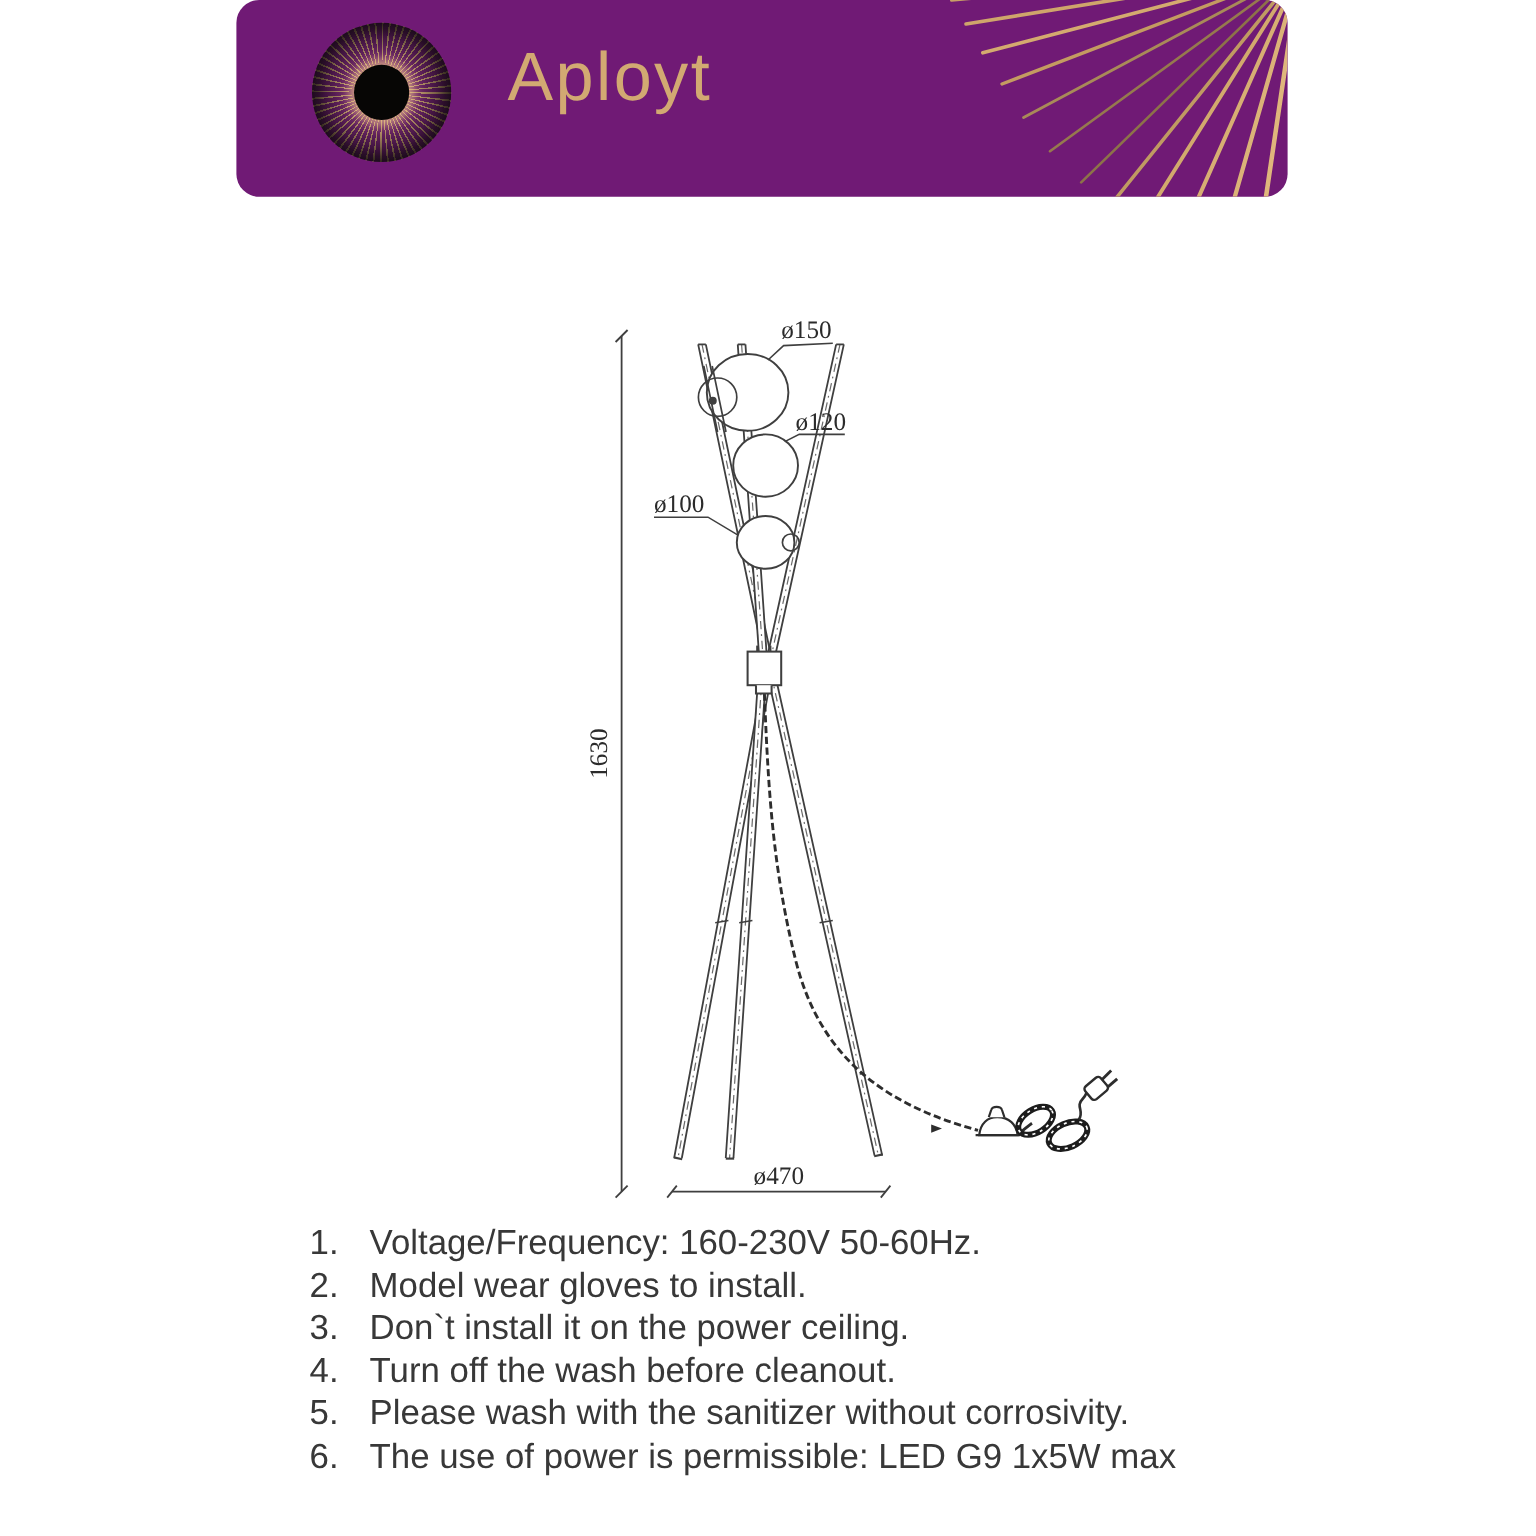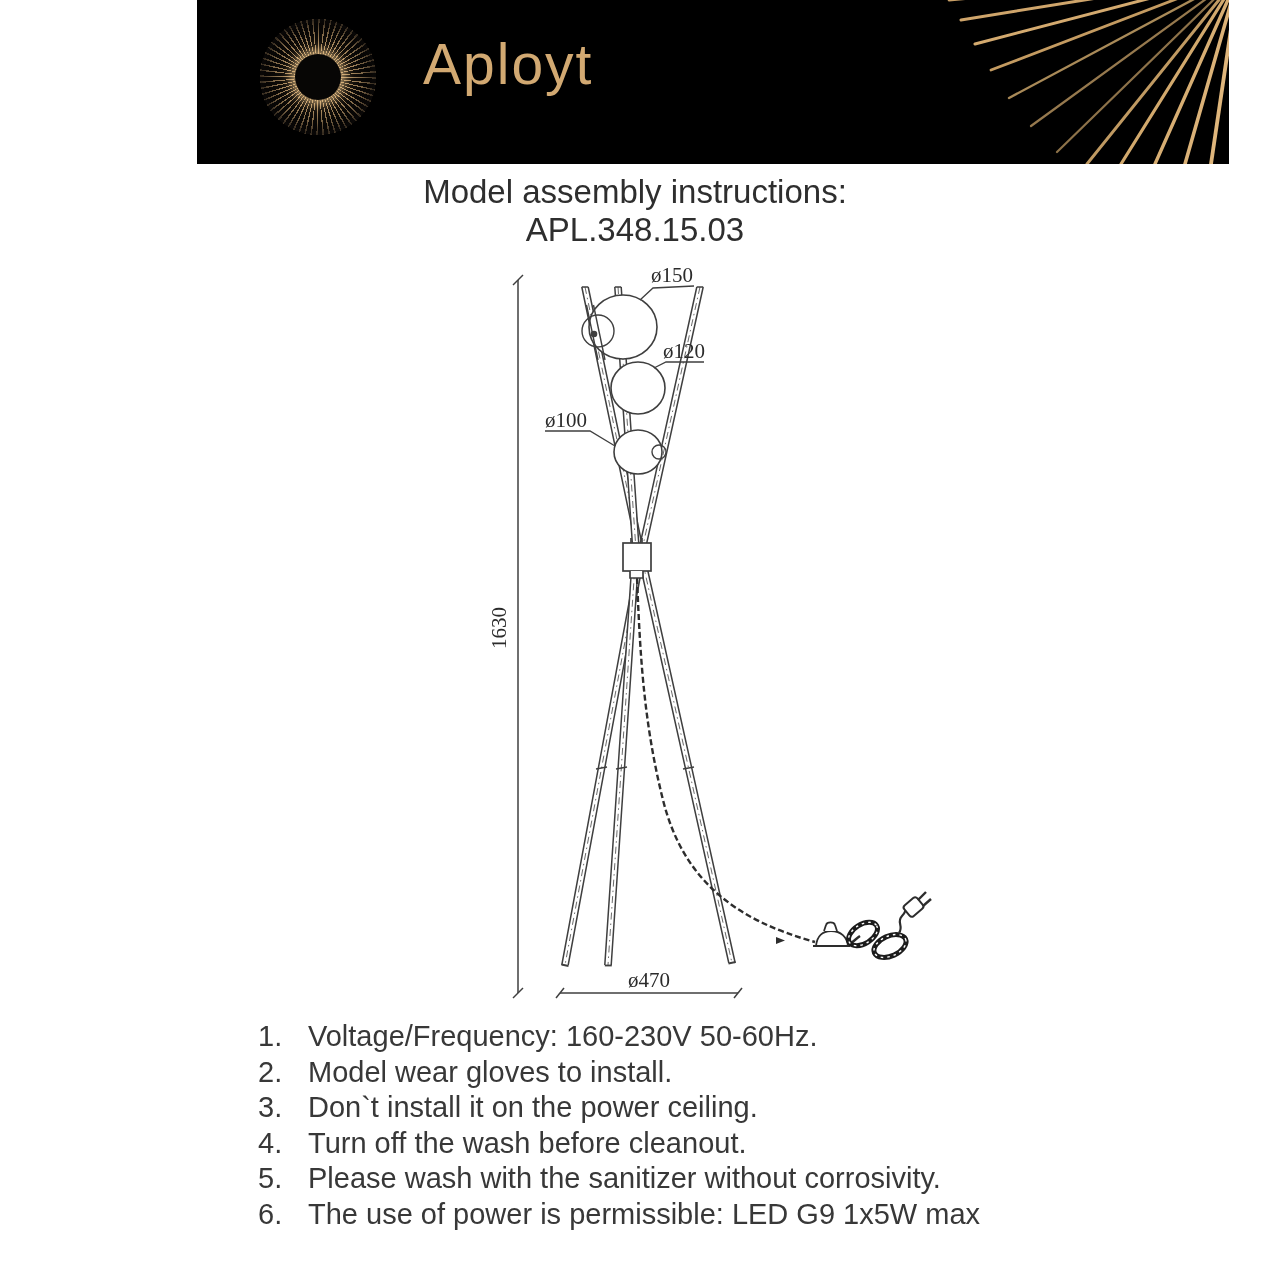--- a/index.html
+++ b/index.html
@@ -1,20 +1,20 @@
 <!DOCTYPE html>
 <html><head>
 <meta charset="utf-8">
 <style>
   html,body{margin:0;padding:0;background:#fff;}
   #page{position:relative;width:1280px;height:1280px;background:#ffffff;overflow:hidden;
         font-family:"Liberation Sans",sans-serif;}
 
   
-  .banner{position:absolute;left:197px;top:0;width:1032px;height:164px;background:#000000;overflow:hidden;}
+  .banner{position:absolute;left:197px;top:0;width:876px;height:164px;background:#701a75;overflow:hidden;border-radius:19px;}
   .logo{position:absolute;left:63px;top:19px;width:116px;height:116px;}
   .logo .burst{position:absolute;inset:0;border-radius:50%;
     background:repeating-conic-gradient(rgba(218,177,122,0.95) 0deg 1.6deg, rgba(11,9,8,0) 1.6deg 6deg);}
   .logo .fade{position:absolute;inset:0;border-radius:50%;
     background:radial-gradient(circle, rgba(11,9,8,0) 0%, rgba(11,9,8,0) 28%, rgba(11,9,8,0.45) 55%, #0b0908 78%);}
   .logo .core{position:absolute;left:50%;top:50%;width:46px;height:46px;transform:translate(-50%,-50%);
     border-radius:50%;background:#070605;
     box-shadow:0 0 8px 4px rgba(226,188,132,0.75), 0 0 22px 10px rgba(226,188,132,0.22);}
   .brand{position:absolute;left:226px;top:34px;font-size:57px;line-height:60px;color:#d2a972;
     letter-spacing:2px;font-family:"Liberation Sans",sans-serif;font-weight:400;}
@@ -57,24 +57,20 @@
         <line x1="330" y1="-25" x2="148" y2="152" stroke="#8d7249" stroke-width="2.2"></line>
         <line x1="330" y1="-25" x2="178" y2="164" stroke="#c09a62" stroke-width="3"></line>
         <line x1="330" y1="-25" x2="212" y2="164" stroke="#d2a96d" stroke-width="3.2"></line>
         <line x1="330" y1="-25" x2="246" y2="164" stroke="#d7ae73" stroke-width="3.4"></line>
         <line x1="330" y1="-25" x2="276" y2="164" stroke="#dbb278" stroke-width="3.6"></line>
         <line x1="330" y1="-25" x2="302" y2="164" stroke="#dfb67c" stroke-width="3.8"></line>
       </g>
     </svg>
   </div>
 
-  <div class="title">
-    <div>Model assembly instructions:</div>
-    <div>APL.348.15.03</div>
-  </div>
 
   <svg class="diagram" width="500" height="770" viewBox="0 0 500 770">
 
     <g stroke="#3f3f3f" stroke-width="1.5">
       <line x1="68" y1="30" x2="68" y2="743"></line>
       <line x1="63" y1="35" x2="73" y2="25"></line>
       <line x1="63" y1="748" x2="73" y2="738"></line>
     </g>
     <text x="56" y="378" text-anchor="middle" transform="rotate(-90 56 378)">1630</text>
 

